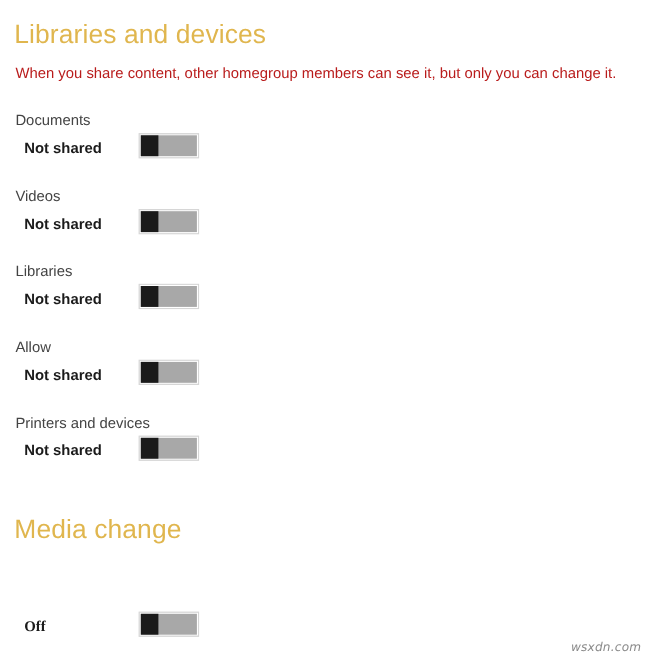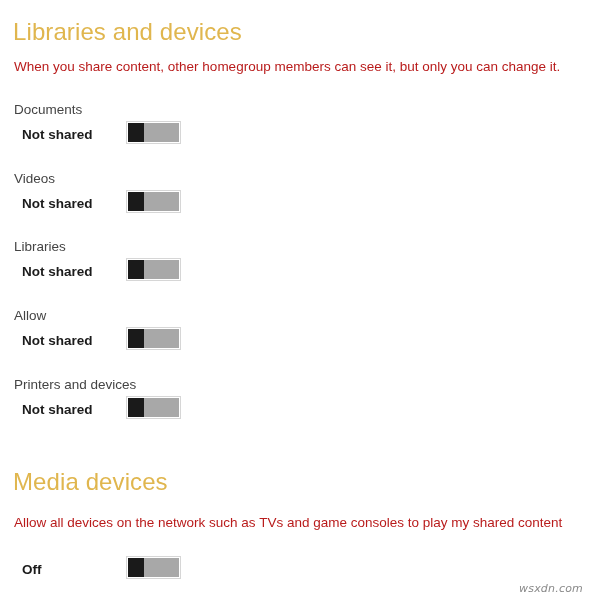--- a/index.html
+++ b/index.html
@@ -158,25 +158,24 @@
   </div>
 
   <div class="setting-row" style="top:378px;">
     <div class="setting-label">Printers and devices</div>
     <div class="setting-state">Not shared</div>
     <div class="toggle off">
       <div class="thumb"></div>
     </div>
   </div>
 
-  <div class="section-heading media">Media devices</div>
+  <div class="section-heading media">Media change</div>
 
-  <div class="section-desc media">Allow all devices on the network such as TVs and game consoles to play my shared content</div>
 
-  <div class="setting-row" style="top:538px;">
+  <div class="setting-row" style="top:538px;font-family:Liberation Serif, serif;">
     <div class="setting-state">Off</div>
     <div class="toggle off">
       <div class="thumb"></div>
     </div>
   </div>
 
   <div class="watermark">wsxdn.com</div>
 
 </div>
 

